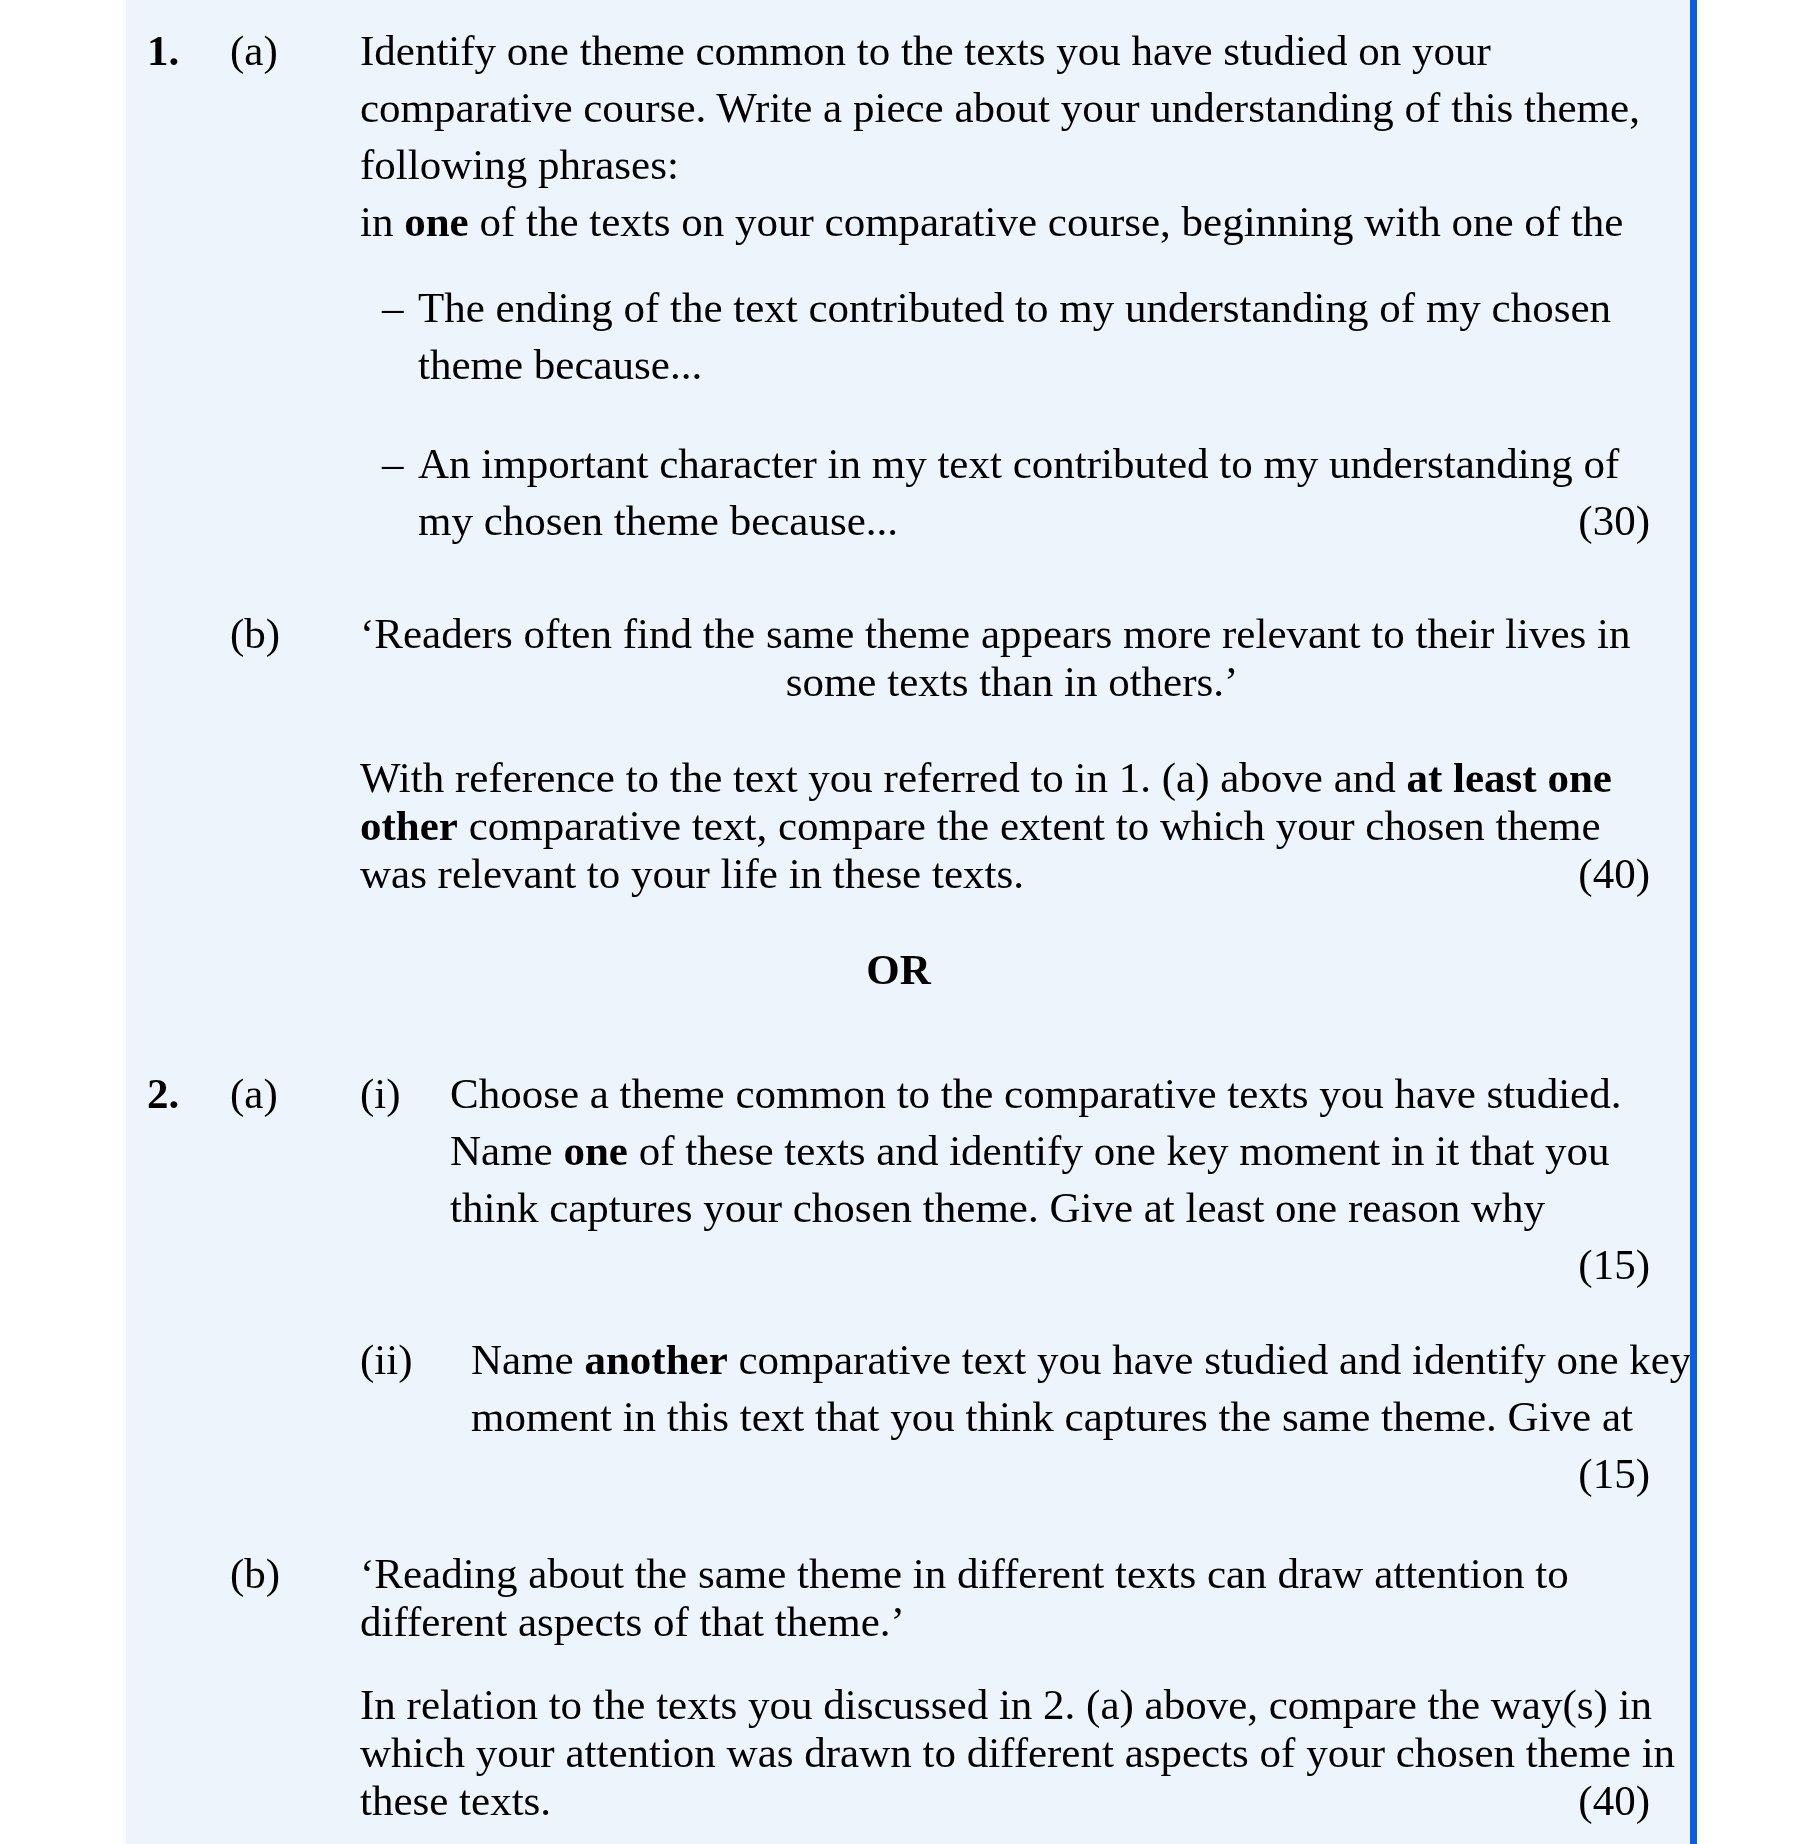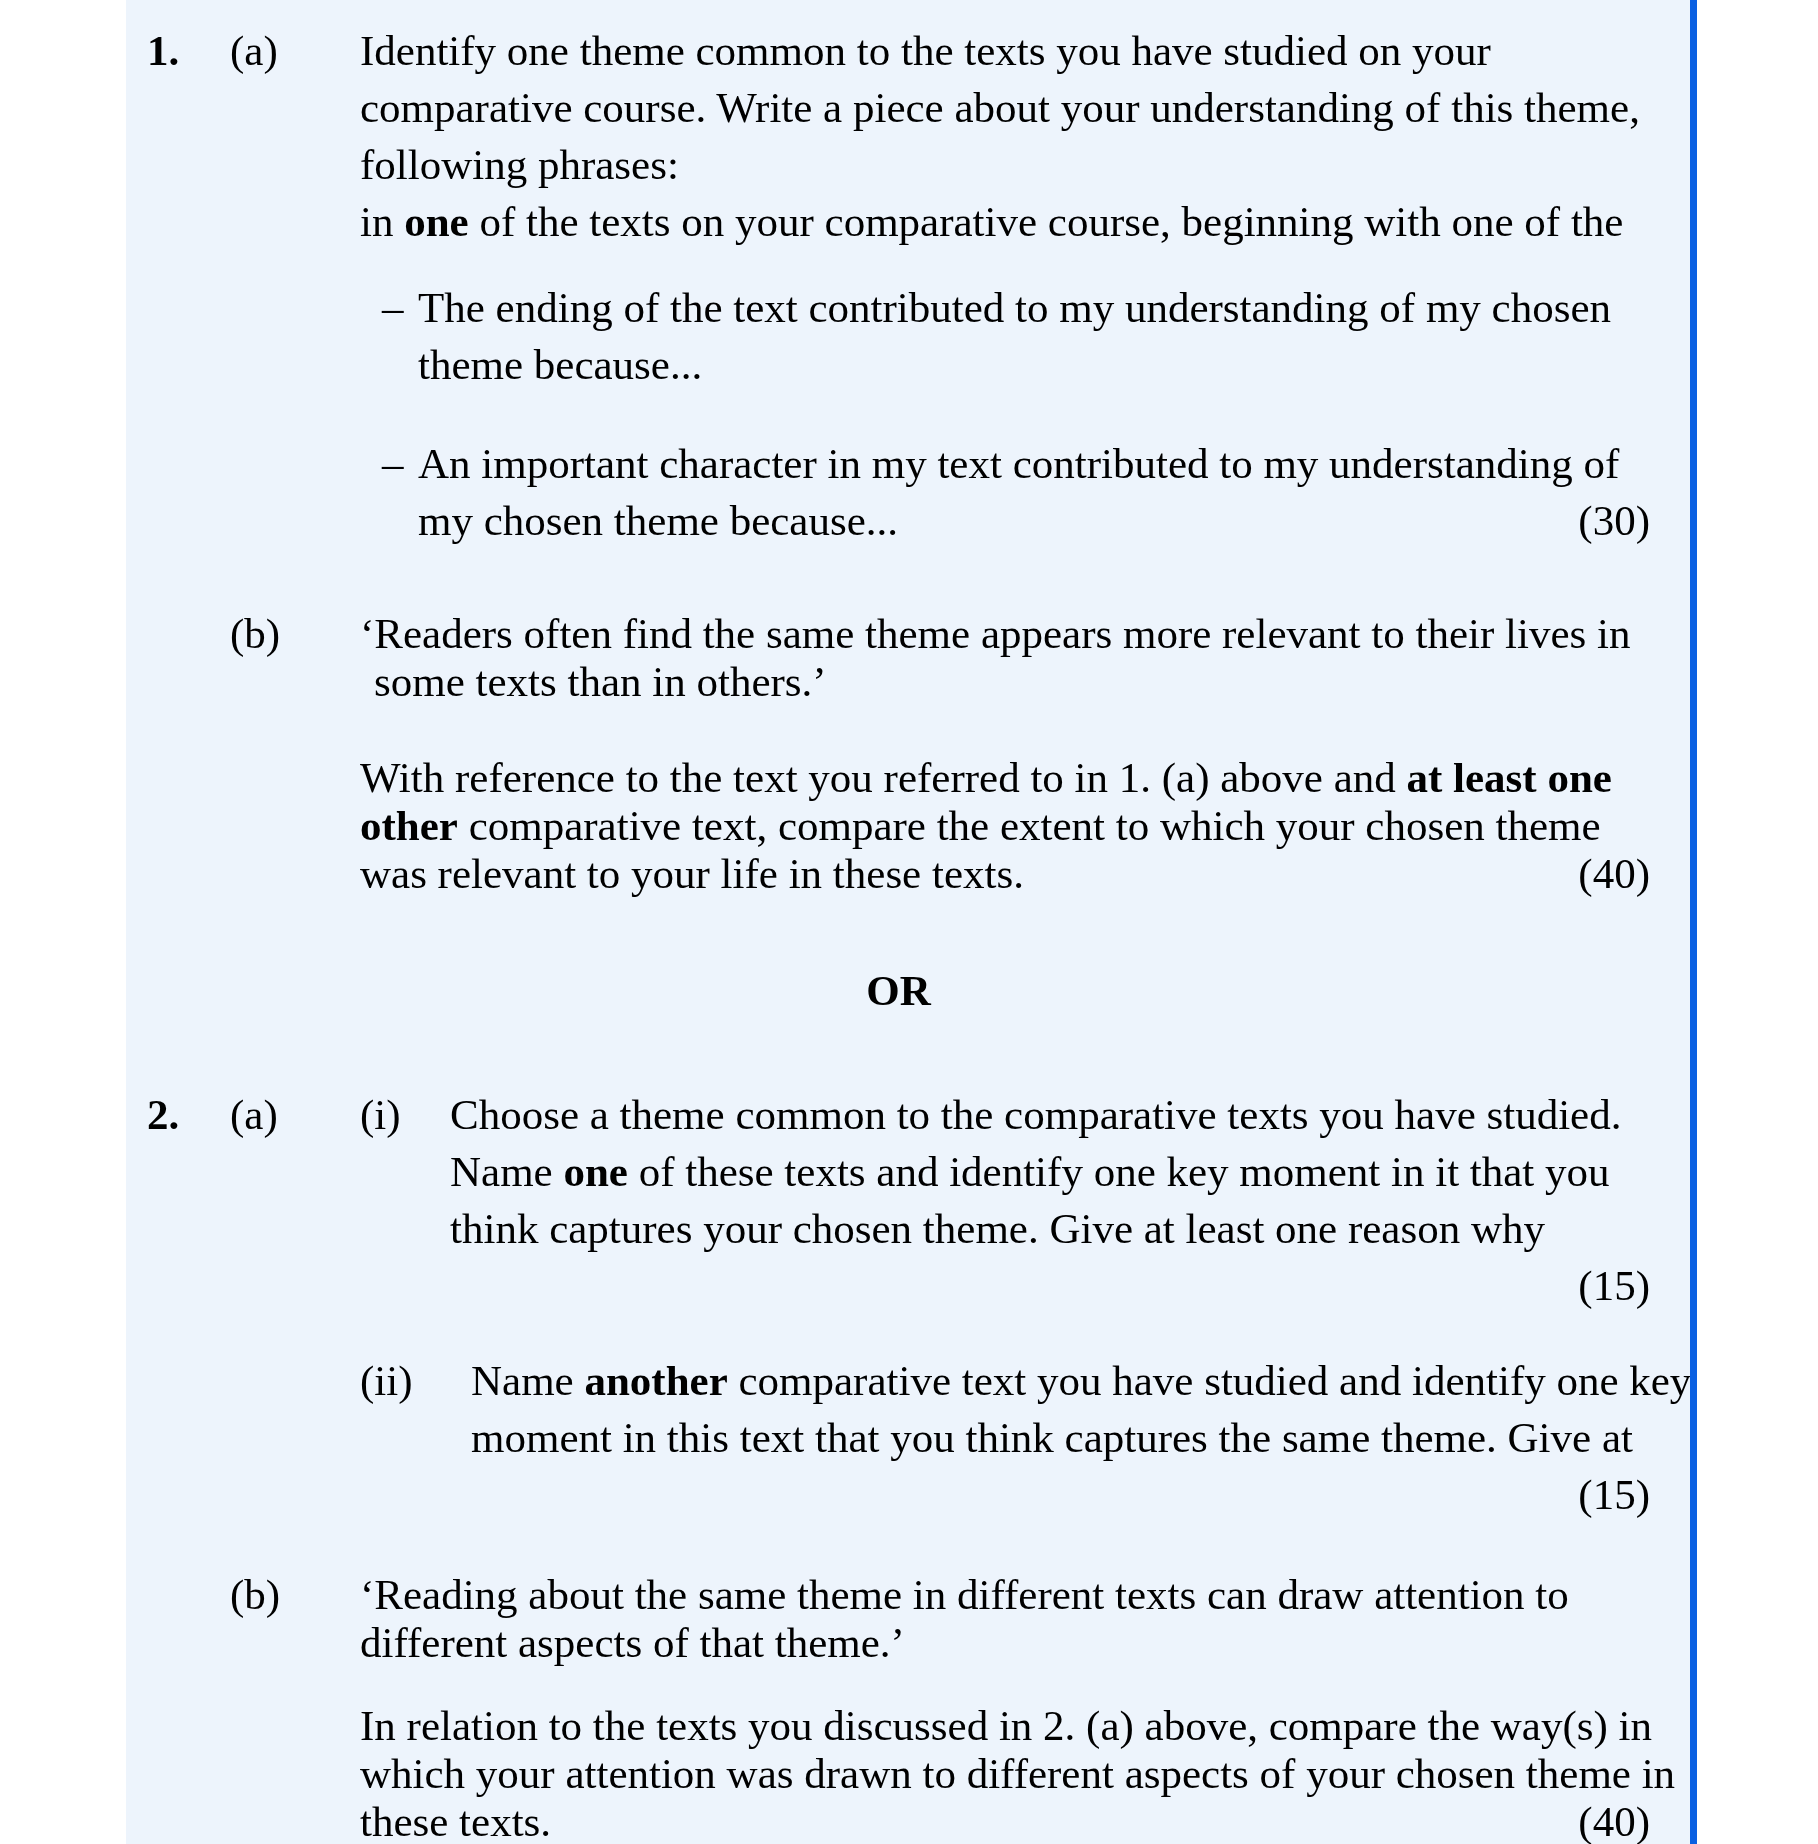--- a/index.html
+++ b/index.html
@@ -39,26 +39,26 @@
   .q-roman { width: 90px; flex: 0 0 90px; }
   .sub-body { flex: 1 1 auto; min-width: 0; }
   .lh-a { line-height: 57px; }
   .lh-b { line-height: 48px; }
   .line { white-space: nowrap; }
   .mark { float: right; }
   .bullet { margin-left: 22px; }
   .bullet .first  { padding-left: 36px; text-indent: -36px; }
   .bullet .dash   { display: inline-block; width: 36px; text-indent: 0; }
   .bullet .rest   { padding-left: 36px; }
-  .indent-sm { padding-left: 14px; }
+  .indent-sm { padding-left: 14px; text-align: center; }
   .mt-bullet1 { margin-top: 29px; }
   .mt-bullet2 { margin-top: 42px; }
   .mt-q1b     { margin-top: 61px; }
   .mt-task1   { margin-top: 48px; }
-  .mt-or      { margin-top: 64px; }
+  .mt-or      { margin-top: 43px; }
   .mt-q2      { margin-top: 67px; }
   .mt-sub2    { margin-top: 38px; gap: 21px; }
   .mt-q2b     { margin-top: 48px; }
   .mt-task2   { margin-top: 35px; }
   .or-row {
     text-align: center;
     font-weight: bold;
     line-height: 57px;
   }
   b { font-weight: bold; }

